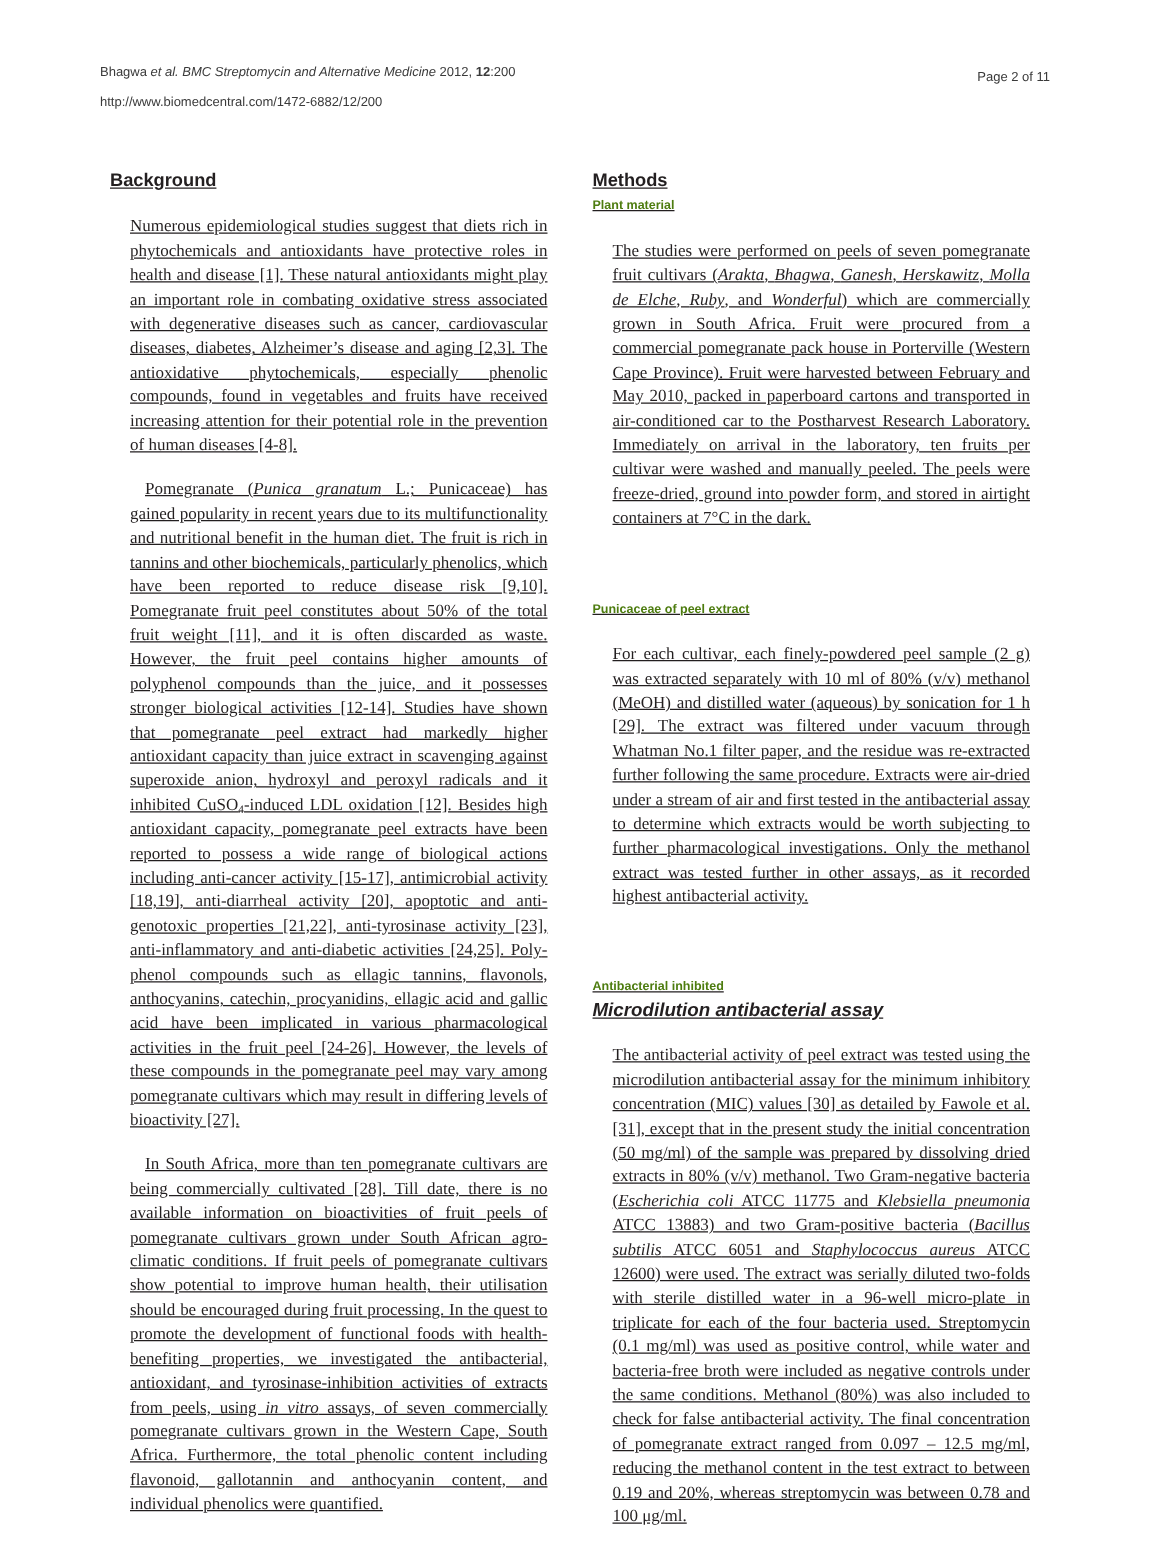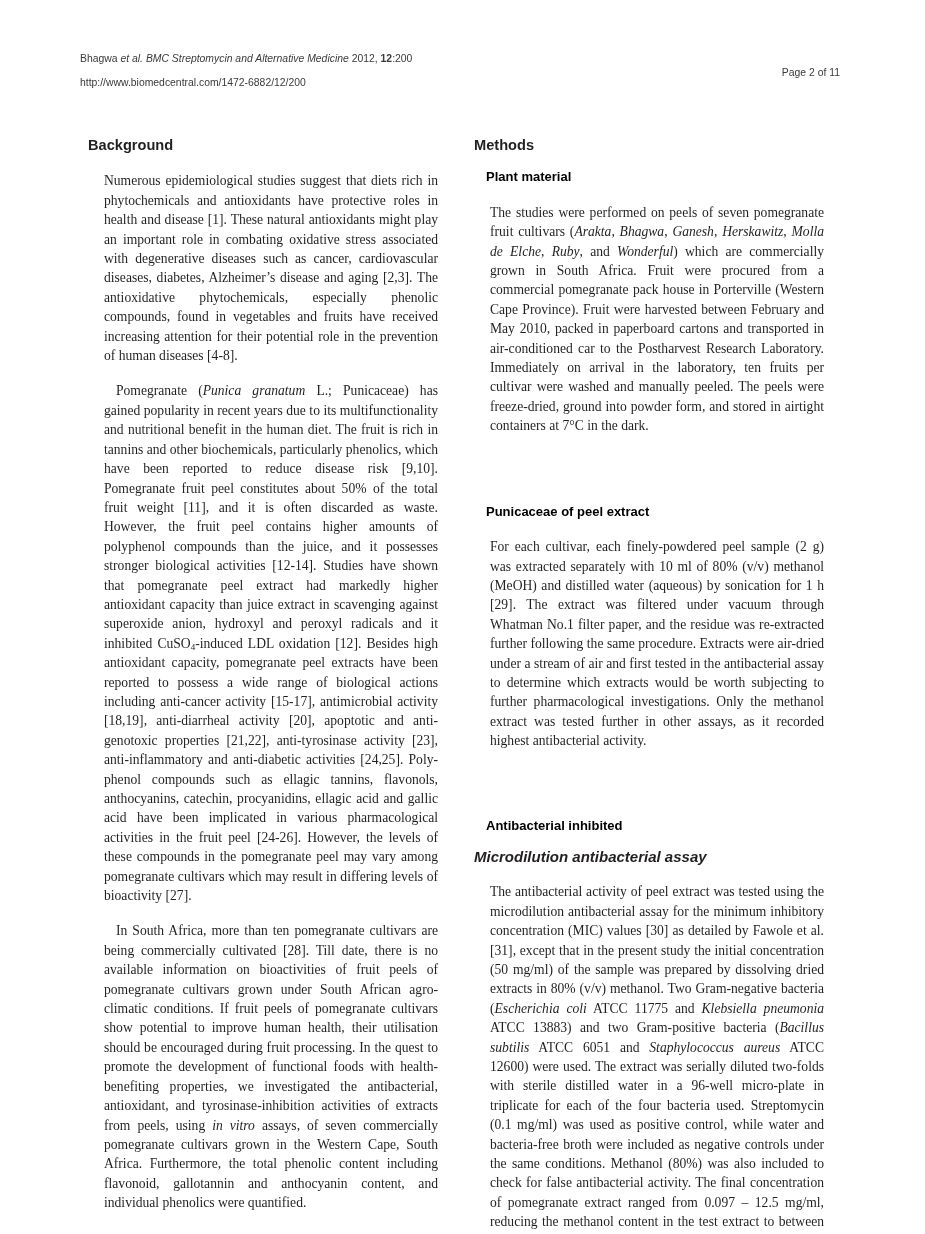--- a/index.html
+++ b/index.html
@@ -1,25 +1,25 @@
 <!DOCTYPE html>
 <html><head>
 <meta charset="utf-8">
 <style>
   html, body { margin: 0; padding: 0; background: #ffffff; }
   body { width: 925px; height: 1234px; position: relative; overflow: hidden; color: #231f20; }
   .header { position: absolute; left: 80px; top: 52px; width: 760px; font-family: "Liberation Sans", sans-serif; font-size: 10.4px; line-height: 14.5px; color: #3a3a3a; }
   .header .cite { position: absolute; left: 0; top: 0; white-space: nowrap; }
   .header .url { position: absolute; left: 0; top: 24px; white-space: nowrap; }
-  .header .pageno { position: absolute; right: 0; top: 14px; white-space: nowrap; }
-  .col { position: absolute; top: 136px; width: 366px; font-family: "Liberation Serif", serif; font-size: 13.6px; line-height: 19.4px; color: #231f20; }
+  .header .pageno { position: absolute; right: 0; top: 4px; white-space: nowrap; }
+  .col { position: absolute; top: 136px; width: 366px; font-family: "Liberation Serif", serif; font-size: 13.6px; line-height: 19.4px; color: #231f20; text-decoration: underline; }
   .col.left { left: 88px; }
   .col.right { left: 474px; }
   h2 { font-family: "Liberation Sans", sans-serif; font-weight: bold; font-size: 14.6px; margin: 0; line-height: 19.4px; color: #231f20; }
-  h3 { font-family: "Liberation Sans", sans-serif; font-weight: bold; font-size: 13px; margin: 12px; line-height: 19.4px; color: #000000; }
+  h3 { font-family: "Liberation Sans", sans-serif; font-weight: bold; font-size: 10px; margin: 0; line-height: 19.4px; color: #4d7c0f; }
   h4 { font-family: "Liberation Sans", sans-serif; font-weight: bold; font-style: italic; font-size: 15px; margin: 0; line-height: 19.4px; color: #231f20; }
   p { margin: 16px; text-align: justify; hyphens: manual; }
   p.indent { text-indent: 12px; }
   .gap-large { height: 38px; }
   .gap-sec { height: 37px; }
   i { font-style: italic; }
   sub { font-size: 9px; line-height: 0; vertical-align: -2px; }
 </style>
 </head>
 <body>

